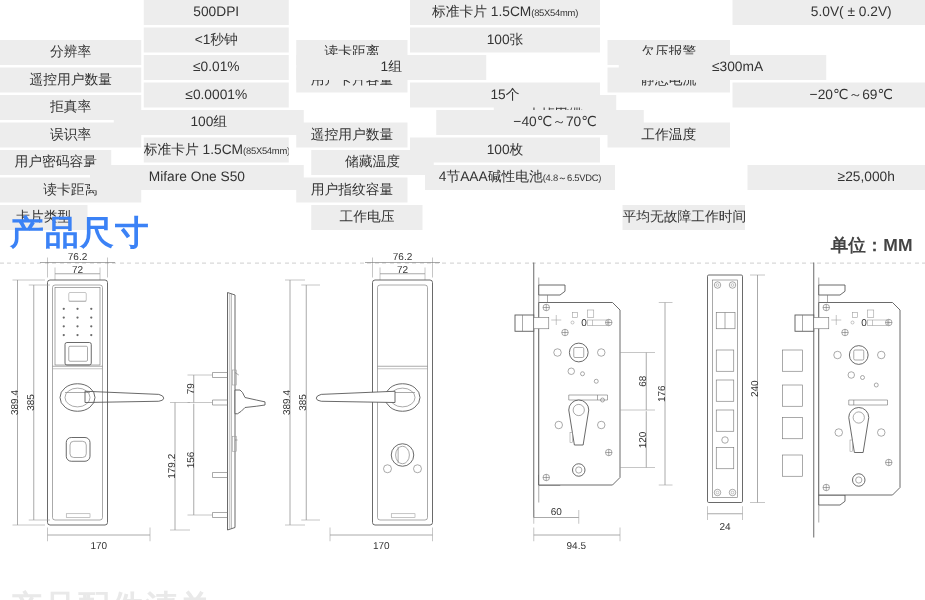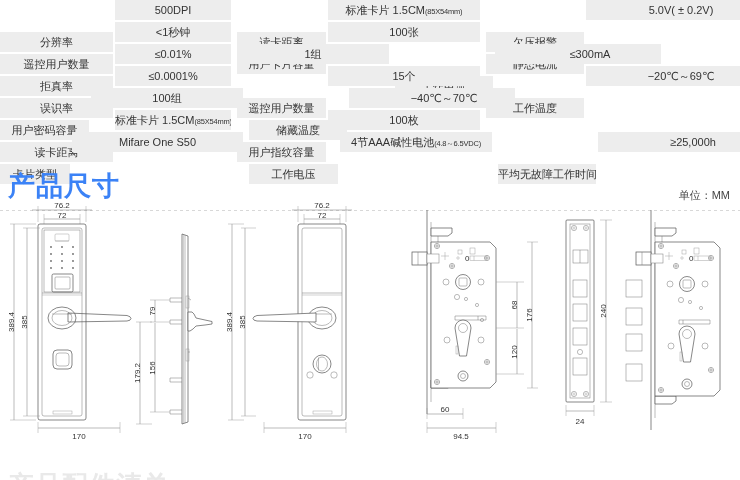--- a/index.html
+++ b/index.html
@@ -33,21 +33,21 @@
   .last .g3 .v{width:142px;}
 
   
   .sec-title{
     position:absolute;left:8px;top:168px;
     font-size:27px;font-weight:bold;color:#3b82f6;
     letter-spacing:1px;font-family:"DejaVu Sans",sans-serif;
   }
   .unit{
     position:absolute;right:10px;top:188px;
-    font-size:11px;color:#444;
+    font-size:14px;color:#444;font-weight:bold;
   }
   .rule{
     position:absolute;left:0;top:210px;width:740px;height:1px;
     background:repeating-linear-gradient(to right,#d8d8d8 0 3px,transparent 3px 6px);
   }
 
   
   .draw{position:absolute;top:192px;left:0;width:740px;height:260px;}
   .draw svg{display:block;}
   .dim{font-size:8px;fill:#333;font-family:"Liberation Sans",sans-serif;}

